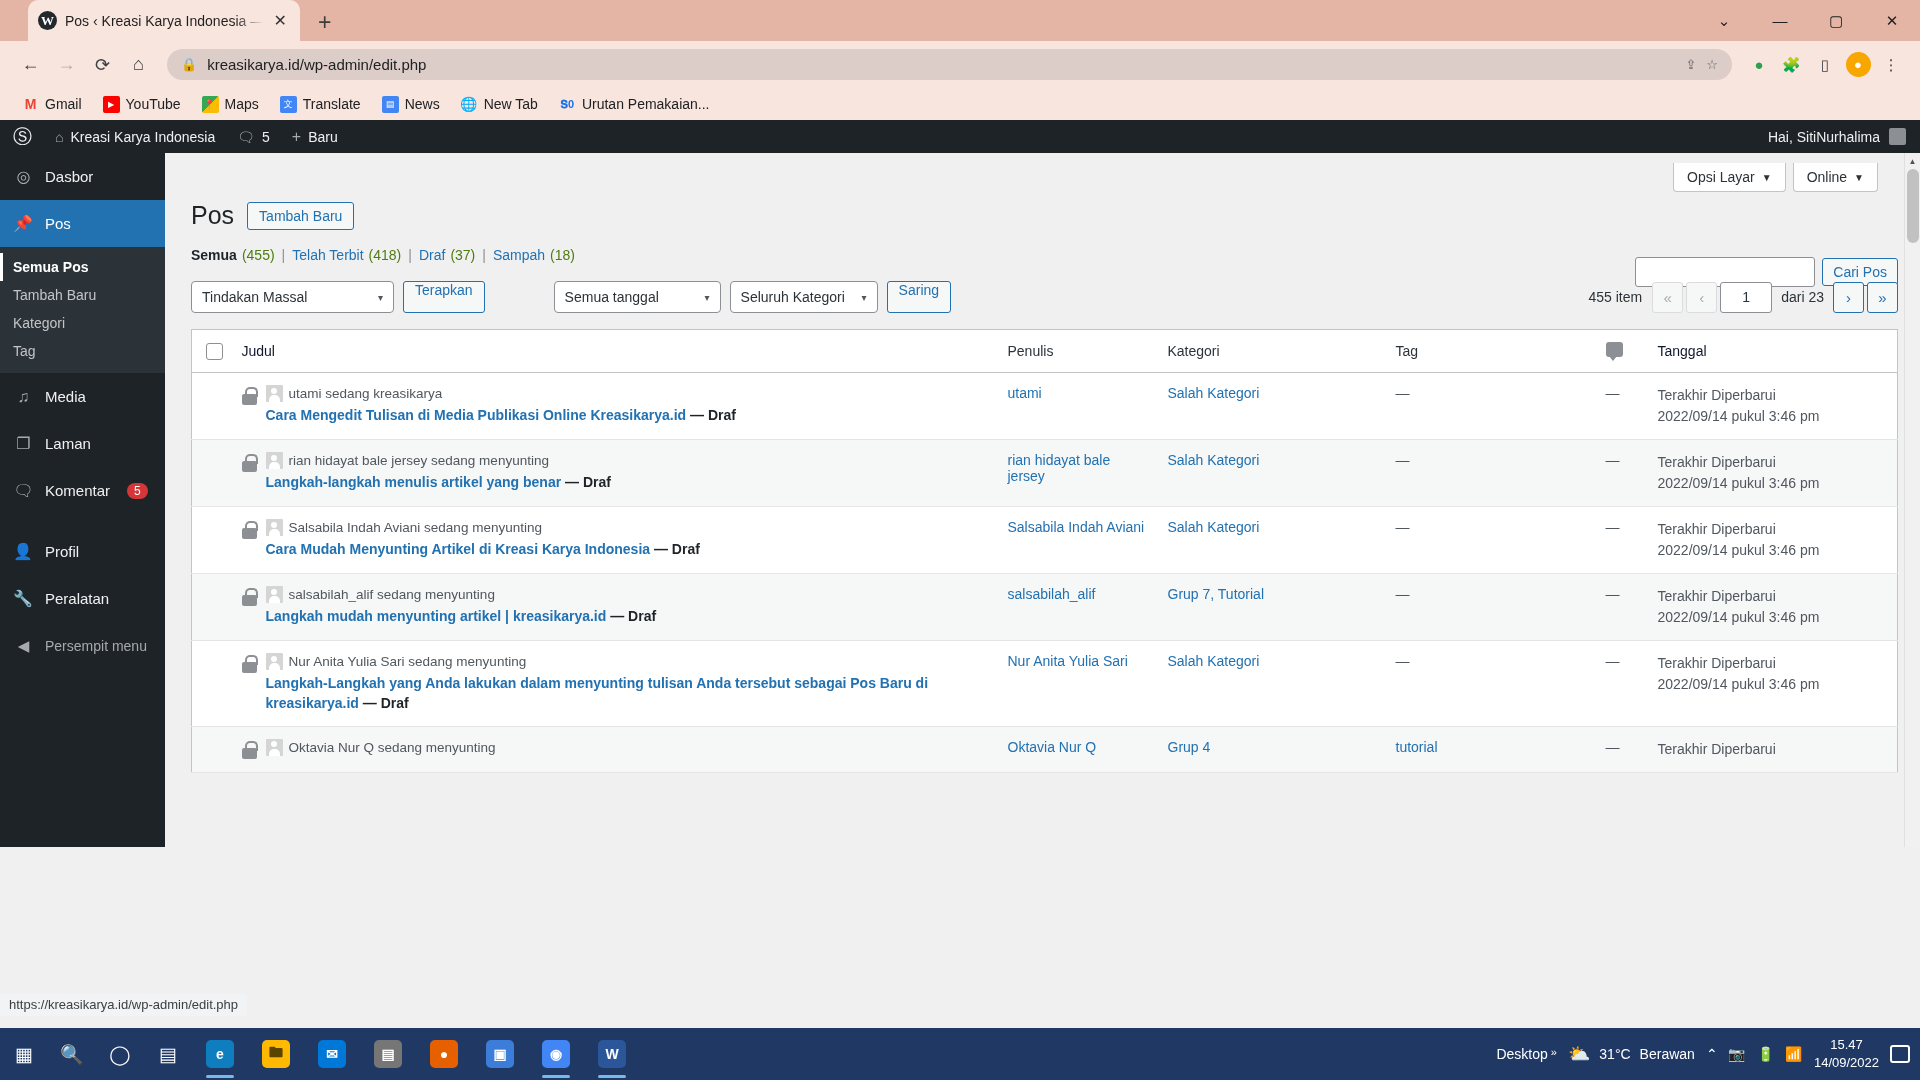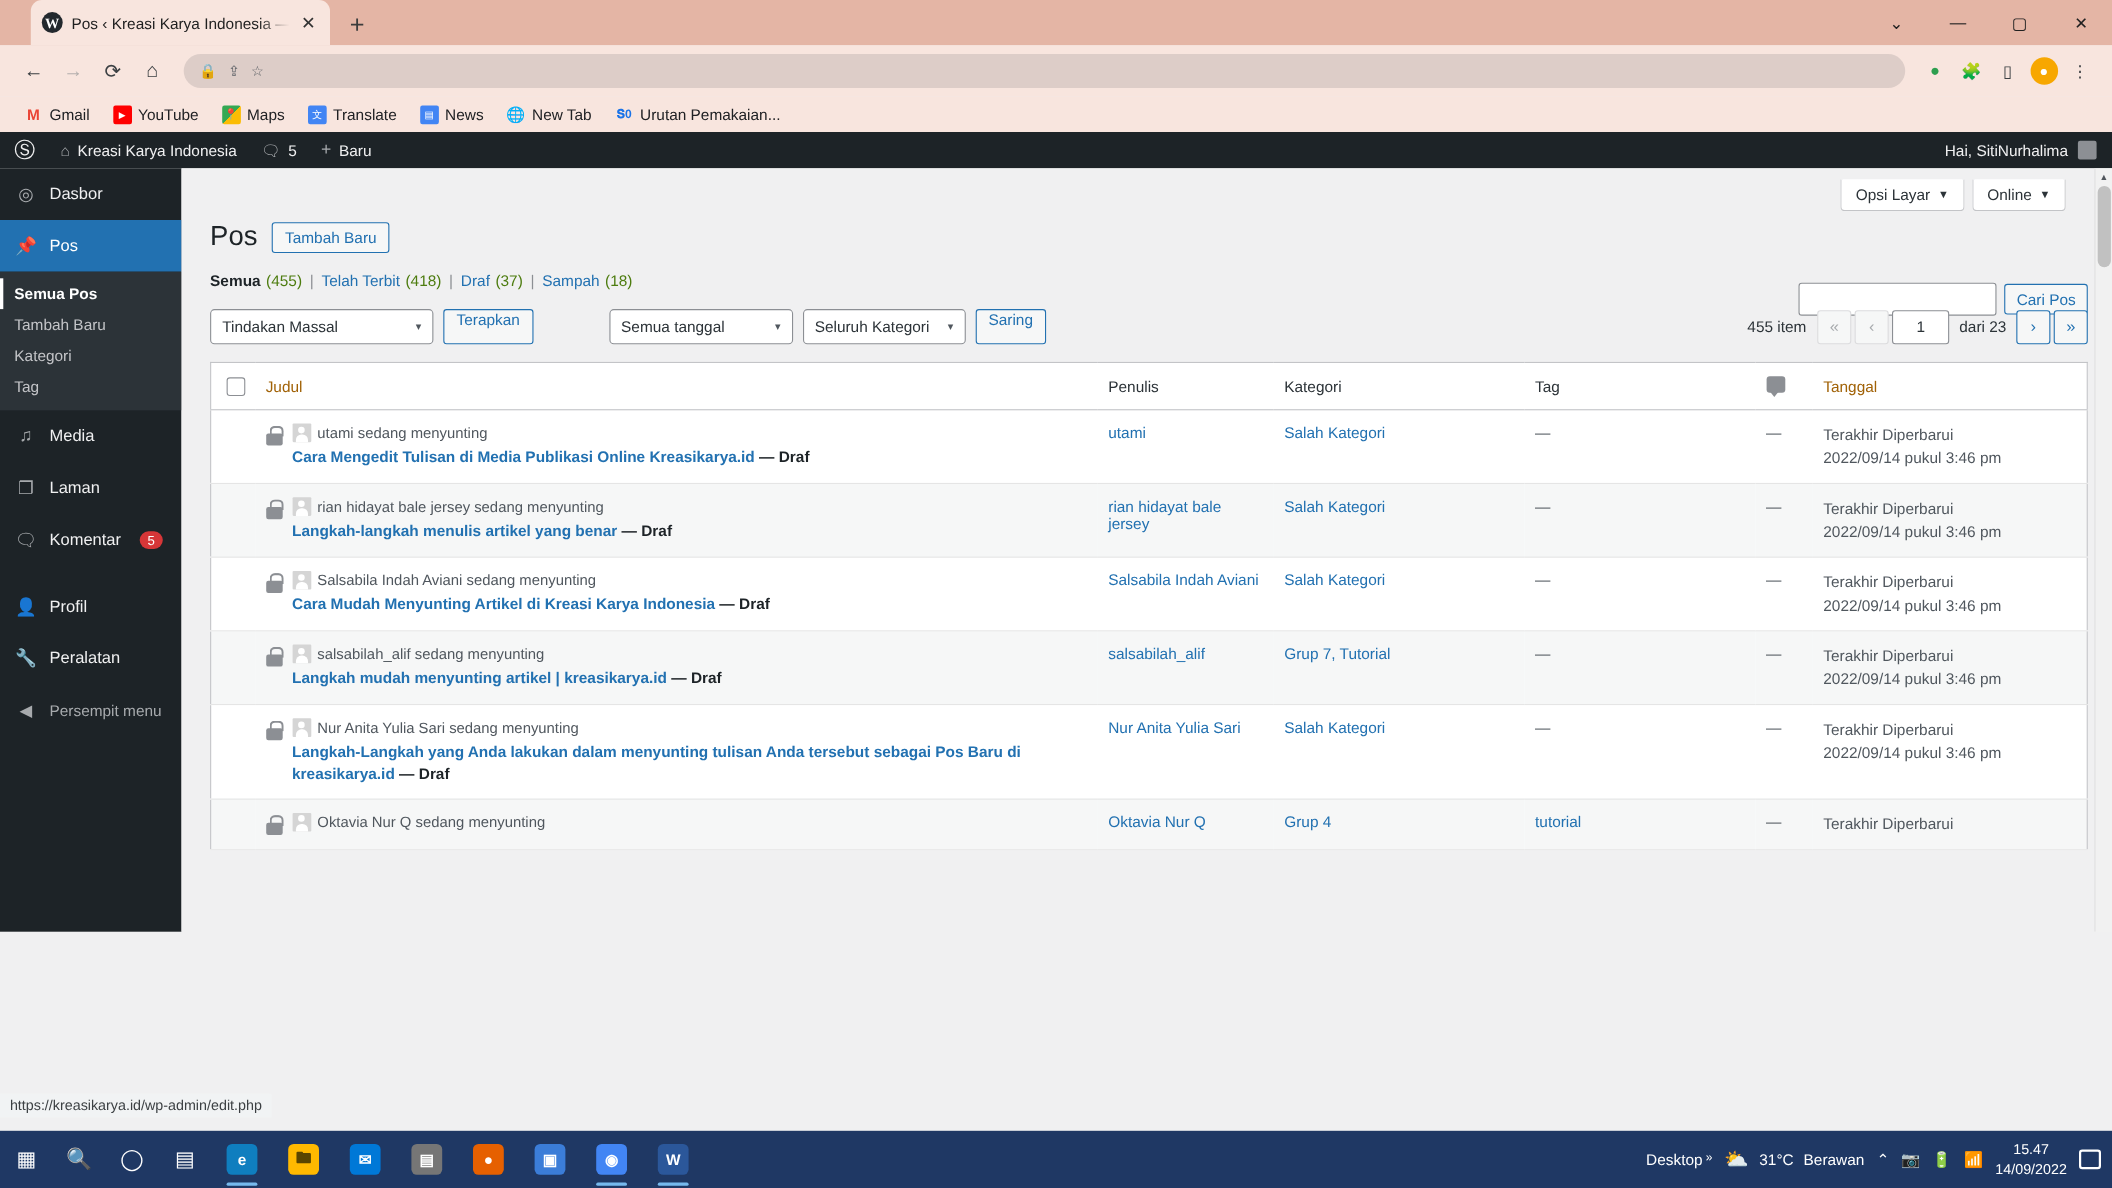--- a/index.html
+++ b/index.html
@@ -228,21 +228,21 @@
   .total-pages { margin: 0 6px; }
 
   
   .wp-table {
     width: 100%; margin-top: 16px; background: #fff;
     border: 1px solid #c3c4c7; border-collapse: collapse;
     border-spacing: 0; table-layout: fixed;
   }
   .wp-table th {
     text-align: left; font-weight: 400; font-size: 14px;
-    padding: 12px 10px; color: #a16207; border-bottom: 1px solid #c3c4c7;
+    padding: 12px 10px; color: #0f172a; border-bottom: 1px solid #c3c4c7;
     background: #fff;
   }
   .wp-table th.plain { color: #2c3338; }
   .wp-table td {
     padding: 12px 10px; font-size: 14px; vertical-align: top;
     border-bottom: 1px solid #e5e5e5; background: #fff;
   }
   tr.alt td { background: #f6f7f7; }
   .cb-col { width: 40px; padding-left: 14px !important; }
   .wp-cb {
@@ -381,20 +381,21 @@
   </div>
 </div>
 
 <div class="browser-toolbar">
   <div class="nav-btn">←</div>
   <div class="nav-btn disabled">→</div>
   <div class="nav-btn">⟳</div>
   <div class="nav-btn">⌂</div>
   <div class="omnibox">
     <span class="omni-icon">🔒</span>
+    <span class="omnibox-url">kreasikarya.id/wp-admin/edit.php</span>
     <span class="omni-icon">⇪</span>
     <span class="omni-icon">☆</span>
   </div>
   <div class="tool-icon" style="color:#2e9e4f;">●</div>
   <div class="tool-icon">🧩</div>
   <div class="tool-icon">▯</div>
   <div class="tool-icon">
       <span class="avatar-ext">●</span>
     </div>
   <div class="tool-icon">⋮</div>
@@ -579,21 +580,21 @@
         <tbody>
 
           <tr>
             <td class="cb-col"></td>
             <td>
               <div class="locked-row">
                 <span class="lock-ico"></span>
                 <div>
                   <div class="locked-info">
                     <span class="mini-avatar"></span>
-                    <span>utami sedang menyunting</span>
+                    <span>utami sedang kreasikarya</span>
                   </div>
                   <div>
                     <span class="row-title">Cara Mengedit Tulisan di Media Publikasi Online Kreasikarya.id</span>
                     <span class="row-state">— Draf</span>
                   </div>
                 </div>
               </div>
             </td>
             <td class="col-author">
               <span class="link">utami</span>

